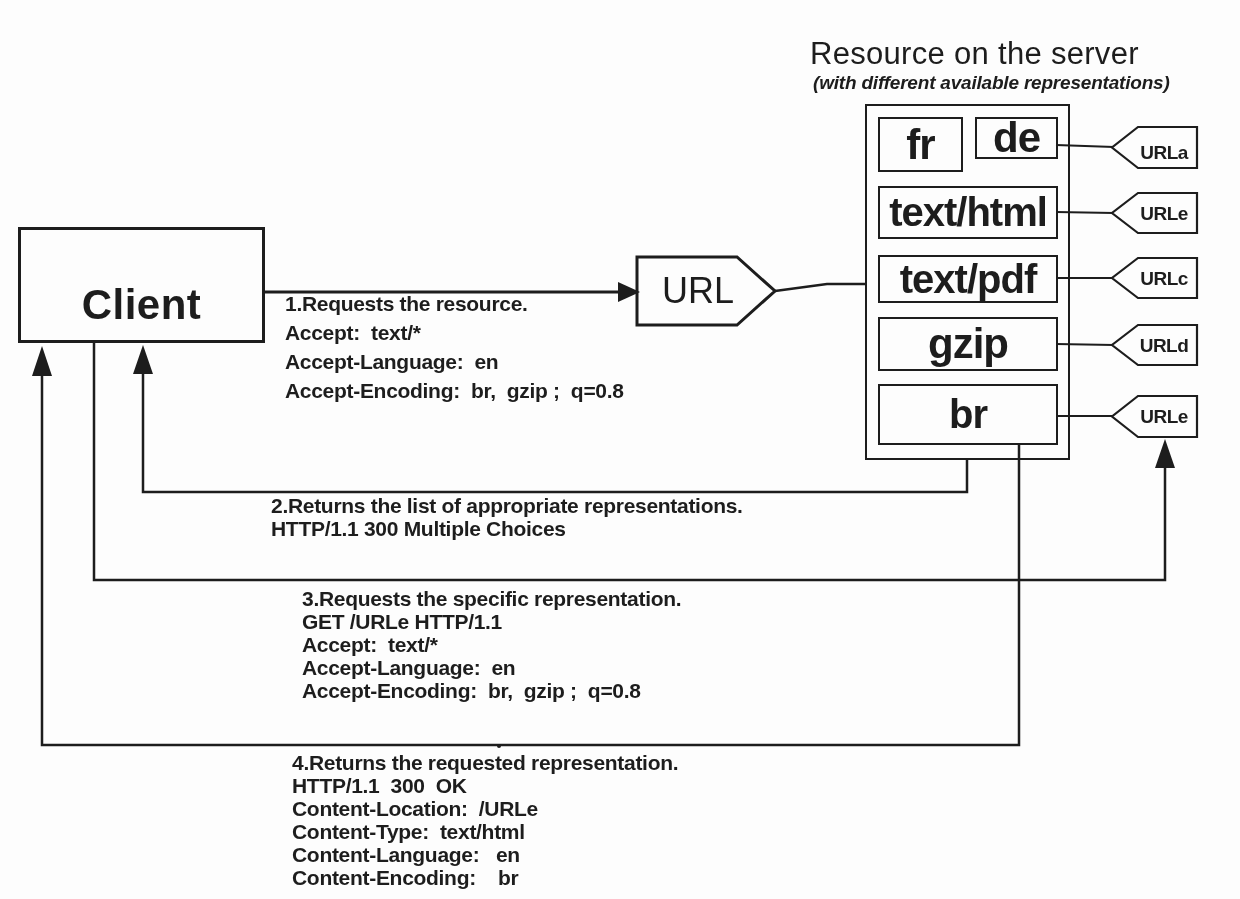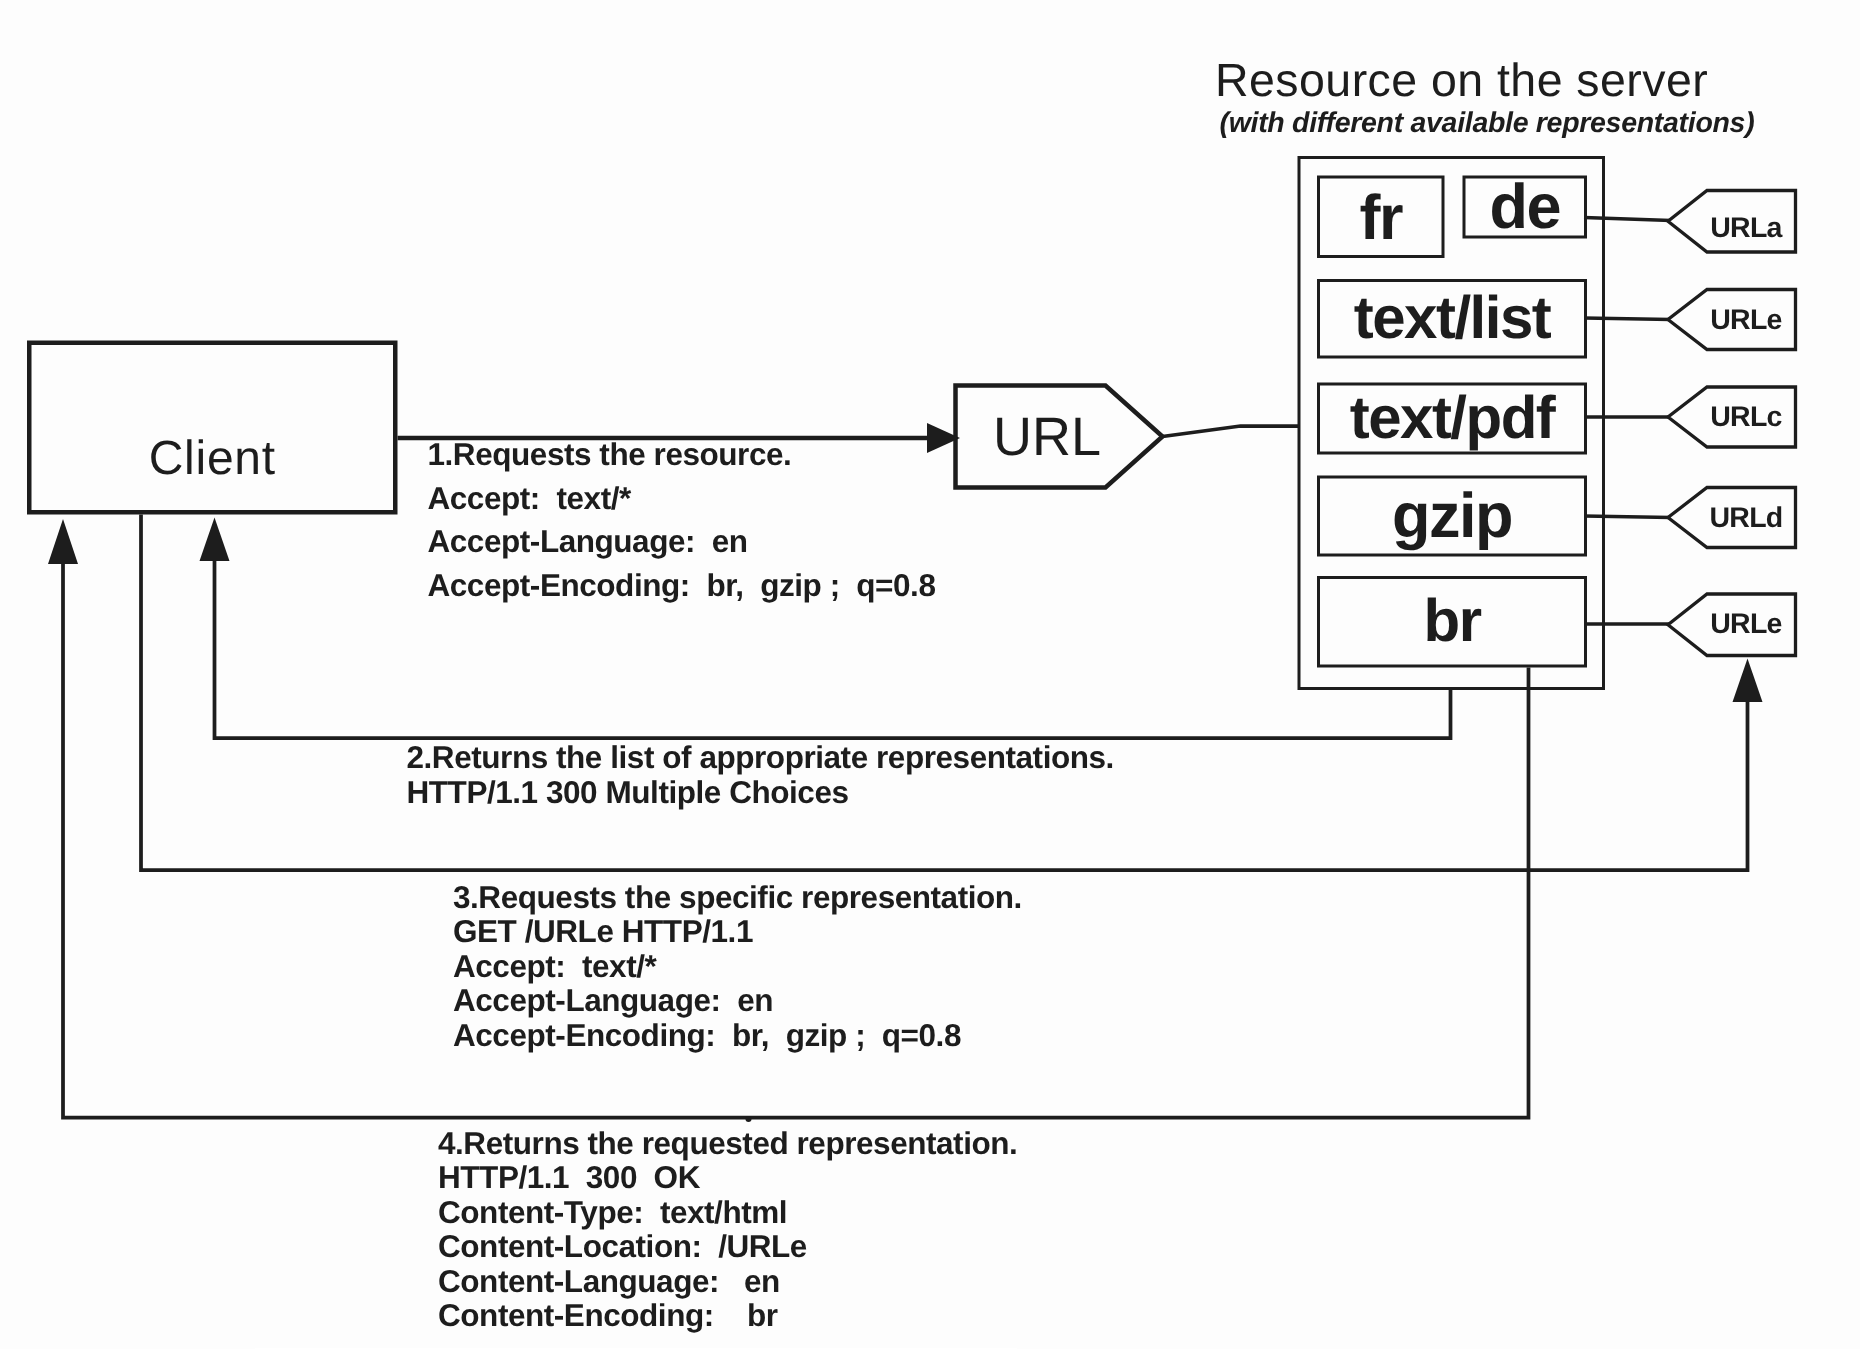--- a/index.html
+++ b/index.html
@@ -13,21 +13,21 @@
   }
   .wires{position:absolute;left:0;top:0;width:1240px;height:899px;}
   .wires line,.wires polyline{stroke:var(--ink);fill:none;}
   .wires .shape{fill:var(--bg);stroke:var(--ink);}
   .wires .head{fill:var(--ink);stroke:none;}
   .box{position:absolute;box-sizing:border-box;border:3px solid var(--ink);
        display:flex;align-items:center;justify-content:center;}
   .rep{border-width:2.5px;font-weight:700;letter-spacing:-1px;}
   .outerbox{border-width:2.5px;background:transparent;}
   .lbl{position:absolute;display:flex;align-items:center;justify-content:center;}
-  .client-text{font-size:32px;font-weight:400;letter-spacing:0.5px;margin-top:40px;}
+  .client-text{font-size:42px;font-weight:700;letter-spacing:0.5px;margin-top:40px;}
   .url-text{font-size:36px;font-weight:400;}
   .tag-lbl{font-size:19px;font-weight:700;letter-spacing:-0.5px;}
   .title{position:absolute;font-size:31px;font-weight:400;letter-spacing:0.3px;white-space:pre;}
   .subtitle{position:absolute;font-size:19px;font-style:italic;font-weight:600;
             letter-spacing:-0.2px;white-space:pre;}
   .step{position:absolute;font-weight:700;font-size:21px;letter-spacing:-0.3px;}
   .step .ln{white-space:pre;}
   .step-1 .ln{line-height:29px;}
   .step-2 .ln,.step-3 .ln,.step-4 .ln{line-height:23px;}
   .speck{position:absolute;width:4px;height:4px;border-radius:50%;background:var(--ink);}
@@ -80,21 +80,21 @@
 
   <div class="box outerbox" style="left:865px;top:104px;width:205px;height:356px;"></div>
 
   <div class="box rep" style="left:878px;top:117px;width:85px;height:55px;font-size:42px;">
     <span>fr</span>
   </div>
   <div class="box rep" style="left:975px;top:117px;width:83px;height:42px;font-size:42px;">
     <span>de</span>
   </div>
   <div class="box rep" style="left:878px;top:186px;width:180px;height:53px;font-size:40px;">
-    <span>text/list</span>
+    <span>text/html</span>
   </div>
   <div class="box rep" style="left:878px;top:255px;width:180px;height:48px;font-size:40px;">
     <span>text/pdf</span>
   </div>
   <div class="box rep" style="left:878px;top:317px;width:180px;height:54px;font-size:42px;">
     <span>gzip</span>
   </div>
   <div class="box rep" style="left:878px;top:384px;width:180px;height:61px;font-size:40px;">
     <span>br</span>
   </div>
@@ -121,21 +121,21 @@
     <div class="ln">3.Requests the specific representation.</div>
     <div class="ln">GET /URLe HTTP/1.1</div>
     <div class="ln">Accept:  text/*</div>
     <div class="ln">Accept-Language:  en</div>
     <div class="ln">Accept-Encoding:  br,  gzip ;  q=0.8</div>
   </div>
 
   <div class="step step-4" style="left:292px;top:751px;">
     <div class="ln">4.Returns the requested representation.</div>
     <div class="ln">HTTP/1.1  300  OK</div>
+    <div class="ln">Content-Location:  /URLe</div>
     <div class="ln">Content-Type:  text/html</div>
-    <div class="ln">Content-Location:  /URLe</div>
     <div class="ln">Content-Language:   en</div>
     <div class="ln">Content-Encoding:    br</div>
   </div>
 
   <div class="speck" style="left:497px;top:744px;"></div>
 
 </div>
 
 </body></html>

